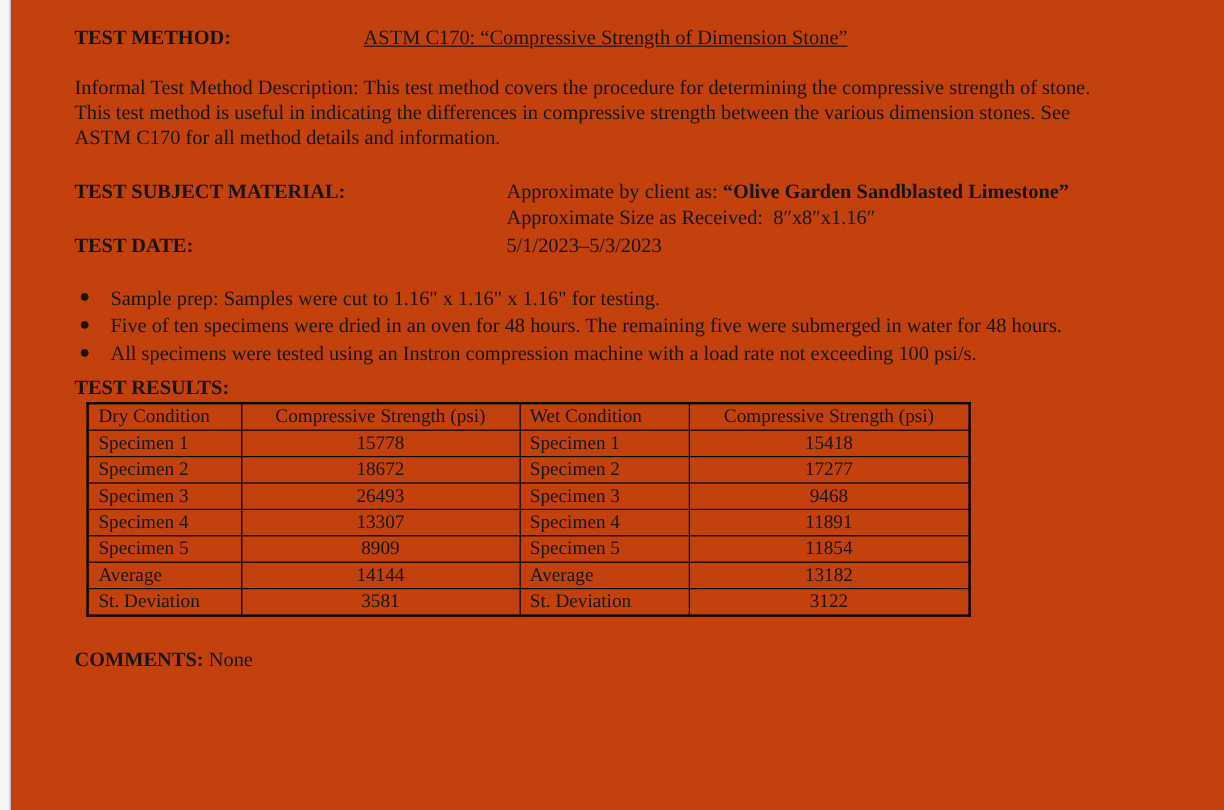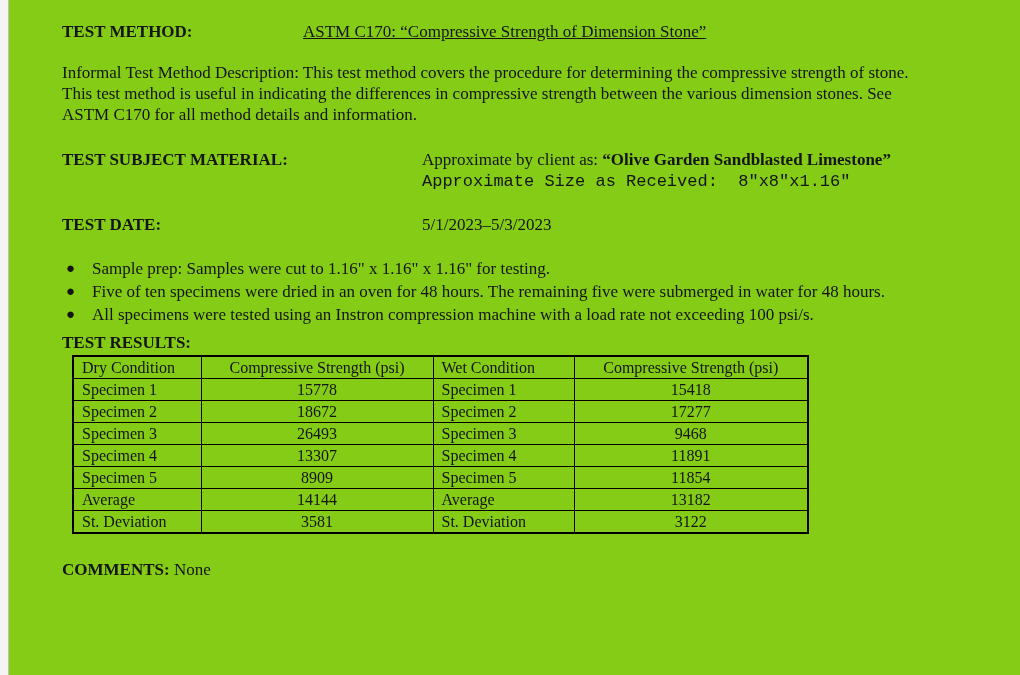--- a/index.html
+++ b/index.html
@@ -6,21 +6,21 @@
   html, body { background: #ffffff; }
   body {
     width: 1020px; height: 675px;
     font-family: "Liberation Serif", serif;
     color: #141414;
     overflow: hidden;
   }
   .page {
     position: relative;
     width: 1020px; height: 675px;
-    background: #84cc16;
+    background: #c2410c;
     overflow: hidden;
   }
   .page-edge {
     position: absolute;
     left: 0; top: 0; bottom: 0;
     width: 9px;
     background: #f4f4f4;
     border-right: 1px solid #bdbdbd;
   }
   .content {
@@ -36,22 +36,22 @@
     font-weight: normal;
     text-decoration: underline;
   }
   .description {
     margin-top: 20px;
     line-height: 21px;
     max-width: 876px;
   }
   .subject-row { margin-top: 24px; line-height: 22px; }
   .subject-row .label, .date-row .label { flex: 0 0 360px; }
-  .pre { white-space: pre-wrap; font-family: Liberation Mono, monospace; }
-  .date-row { margin-top: 22px; }
+  .pre { white-space: pre-wrap; }
+  .date-row { margin-top: 2px; }
   .section-heading { margin-top: 24px; font-weight: bold; }
   .bullets { margin-top: 22px; max-width: 886px; }
   .bullet-row { display: flex; line-height: 23px; }
   .bullet-mark {
     flex: 0 0 26px;
     margin-left: 4px;
     font-size: 15px;
   }
   .bullet-text { flex: 1; }
   .results-heading { margin-top: 7px; font-weight: bold; }

